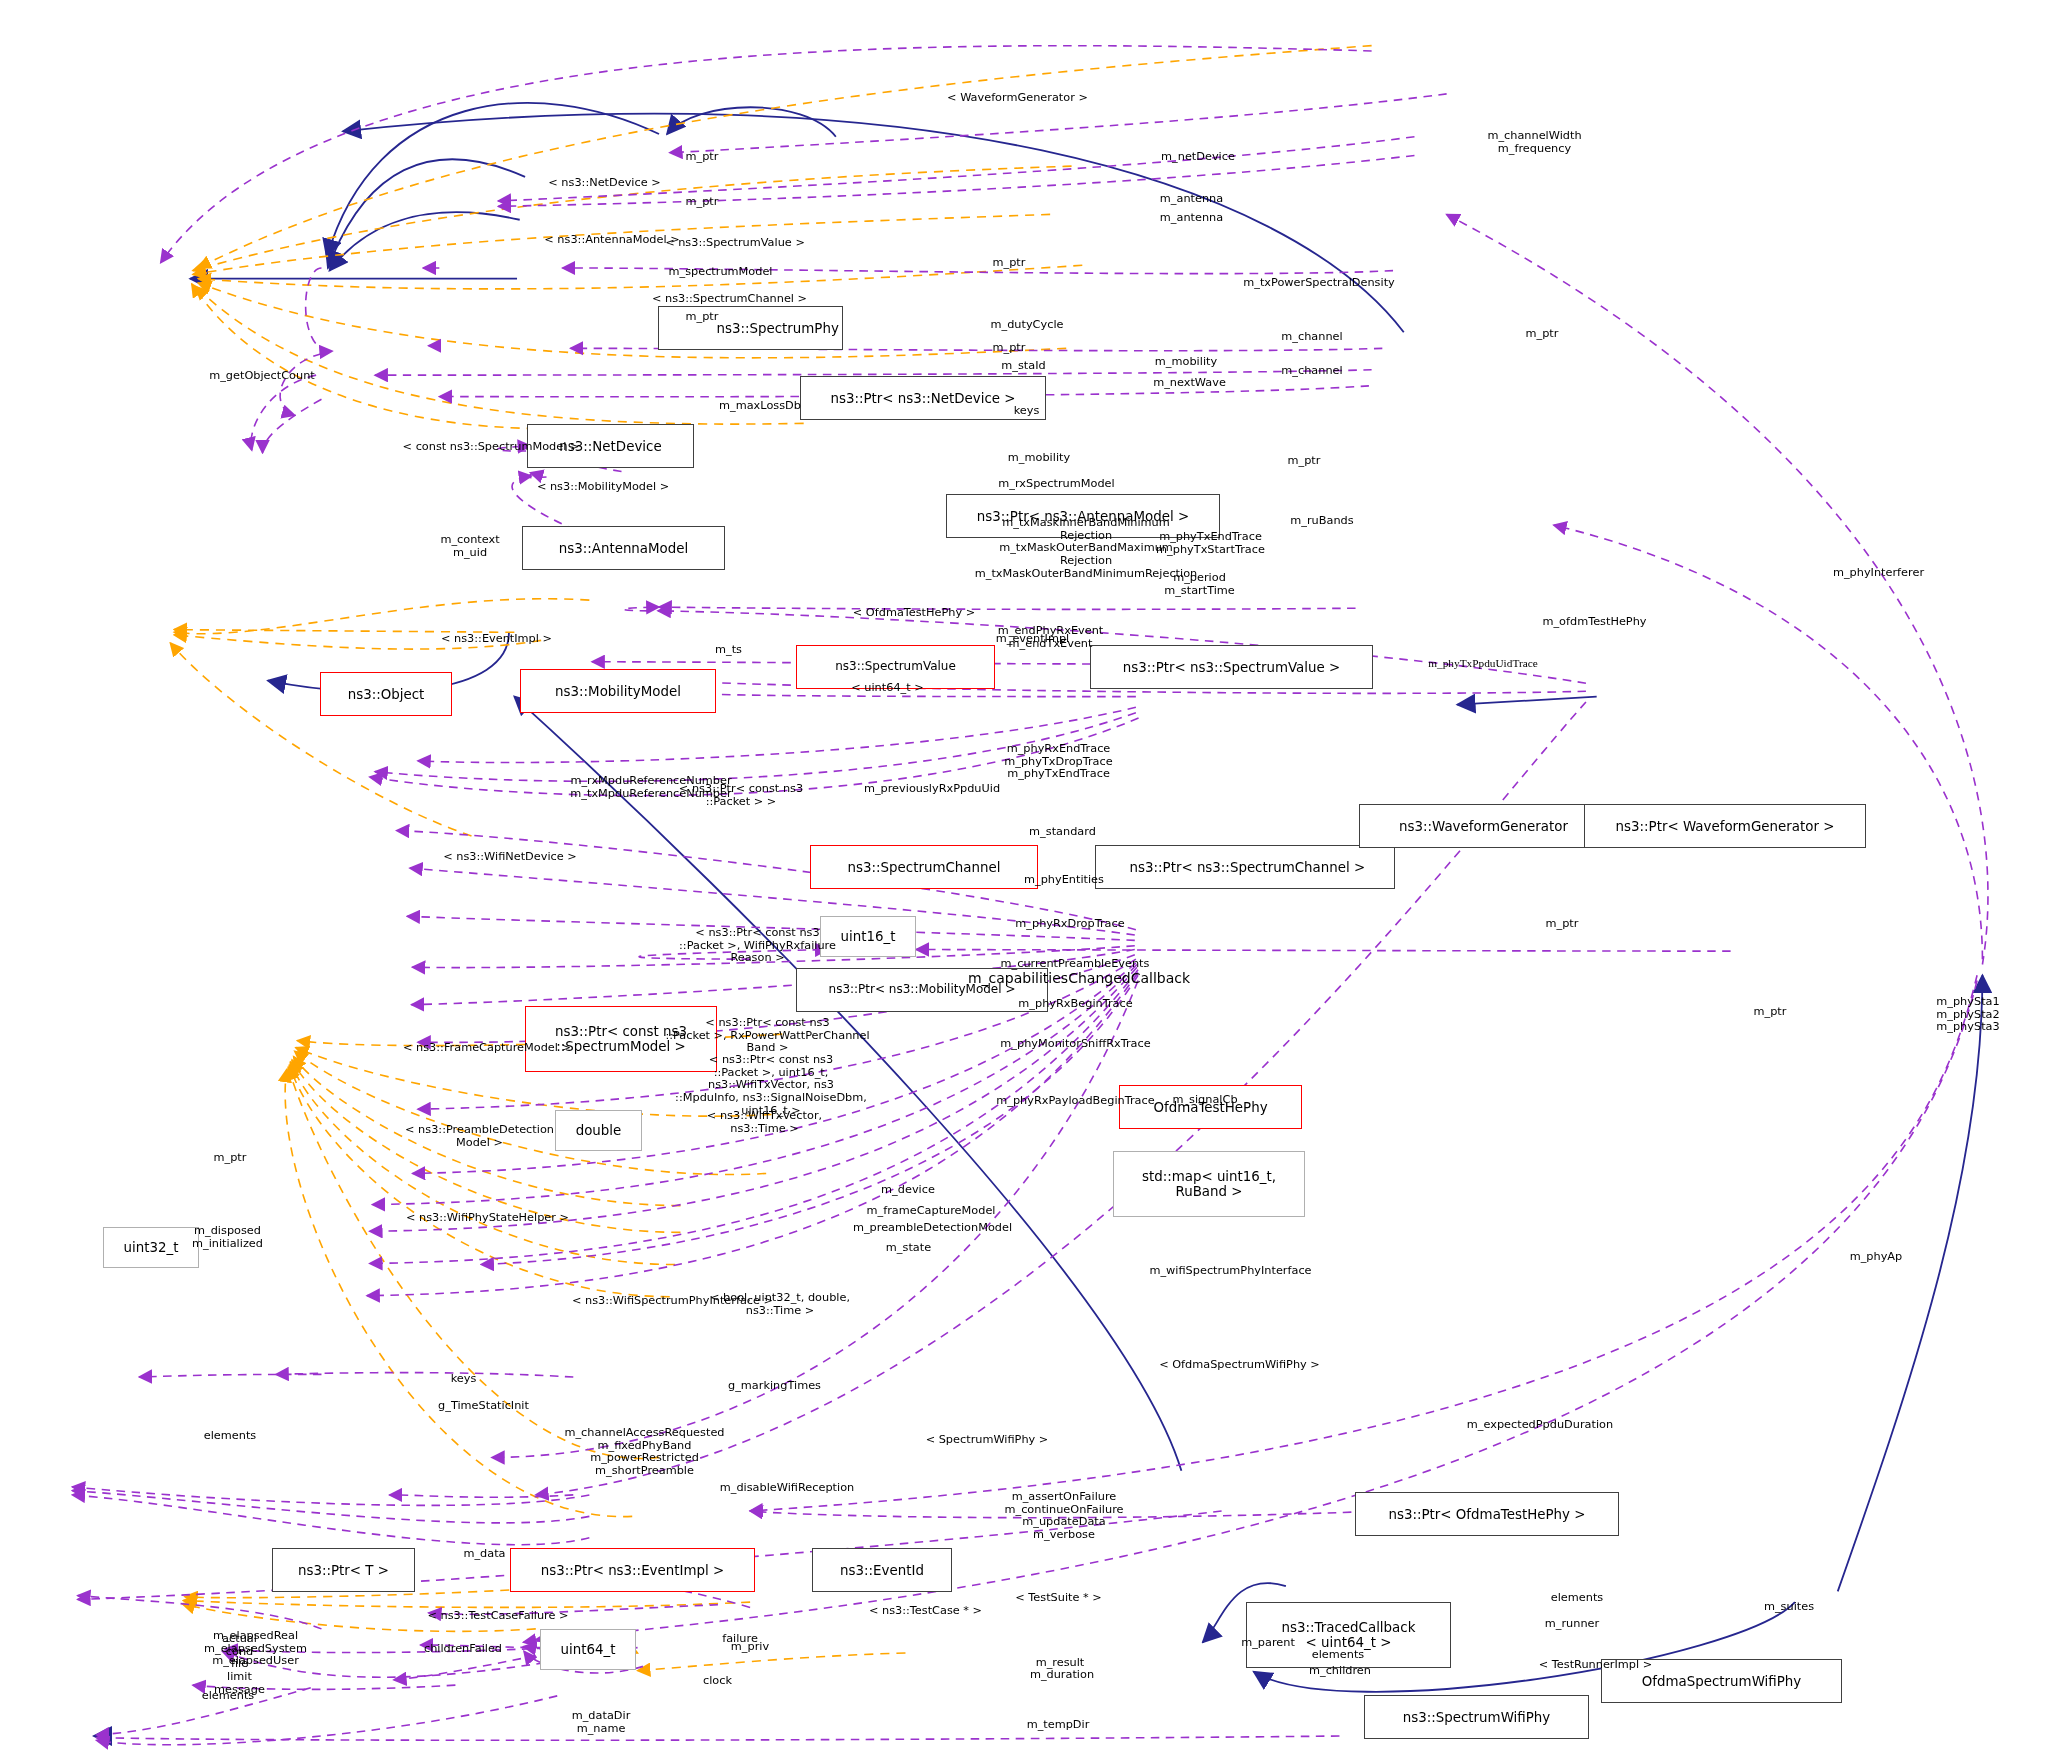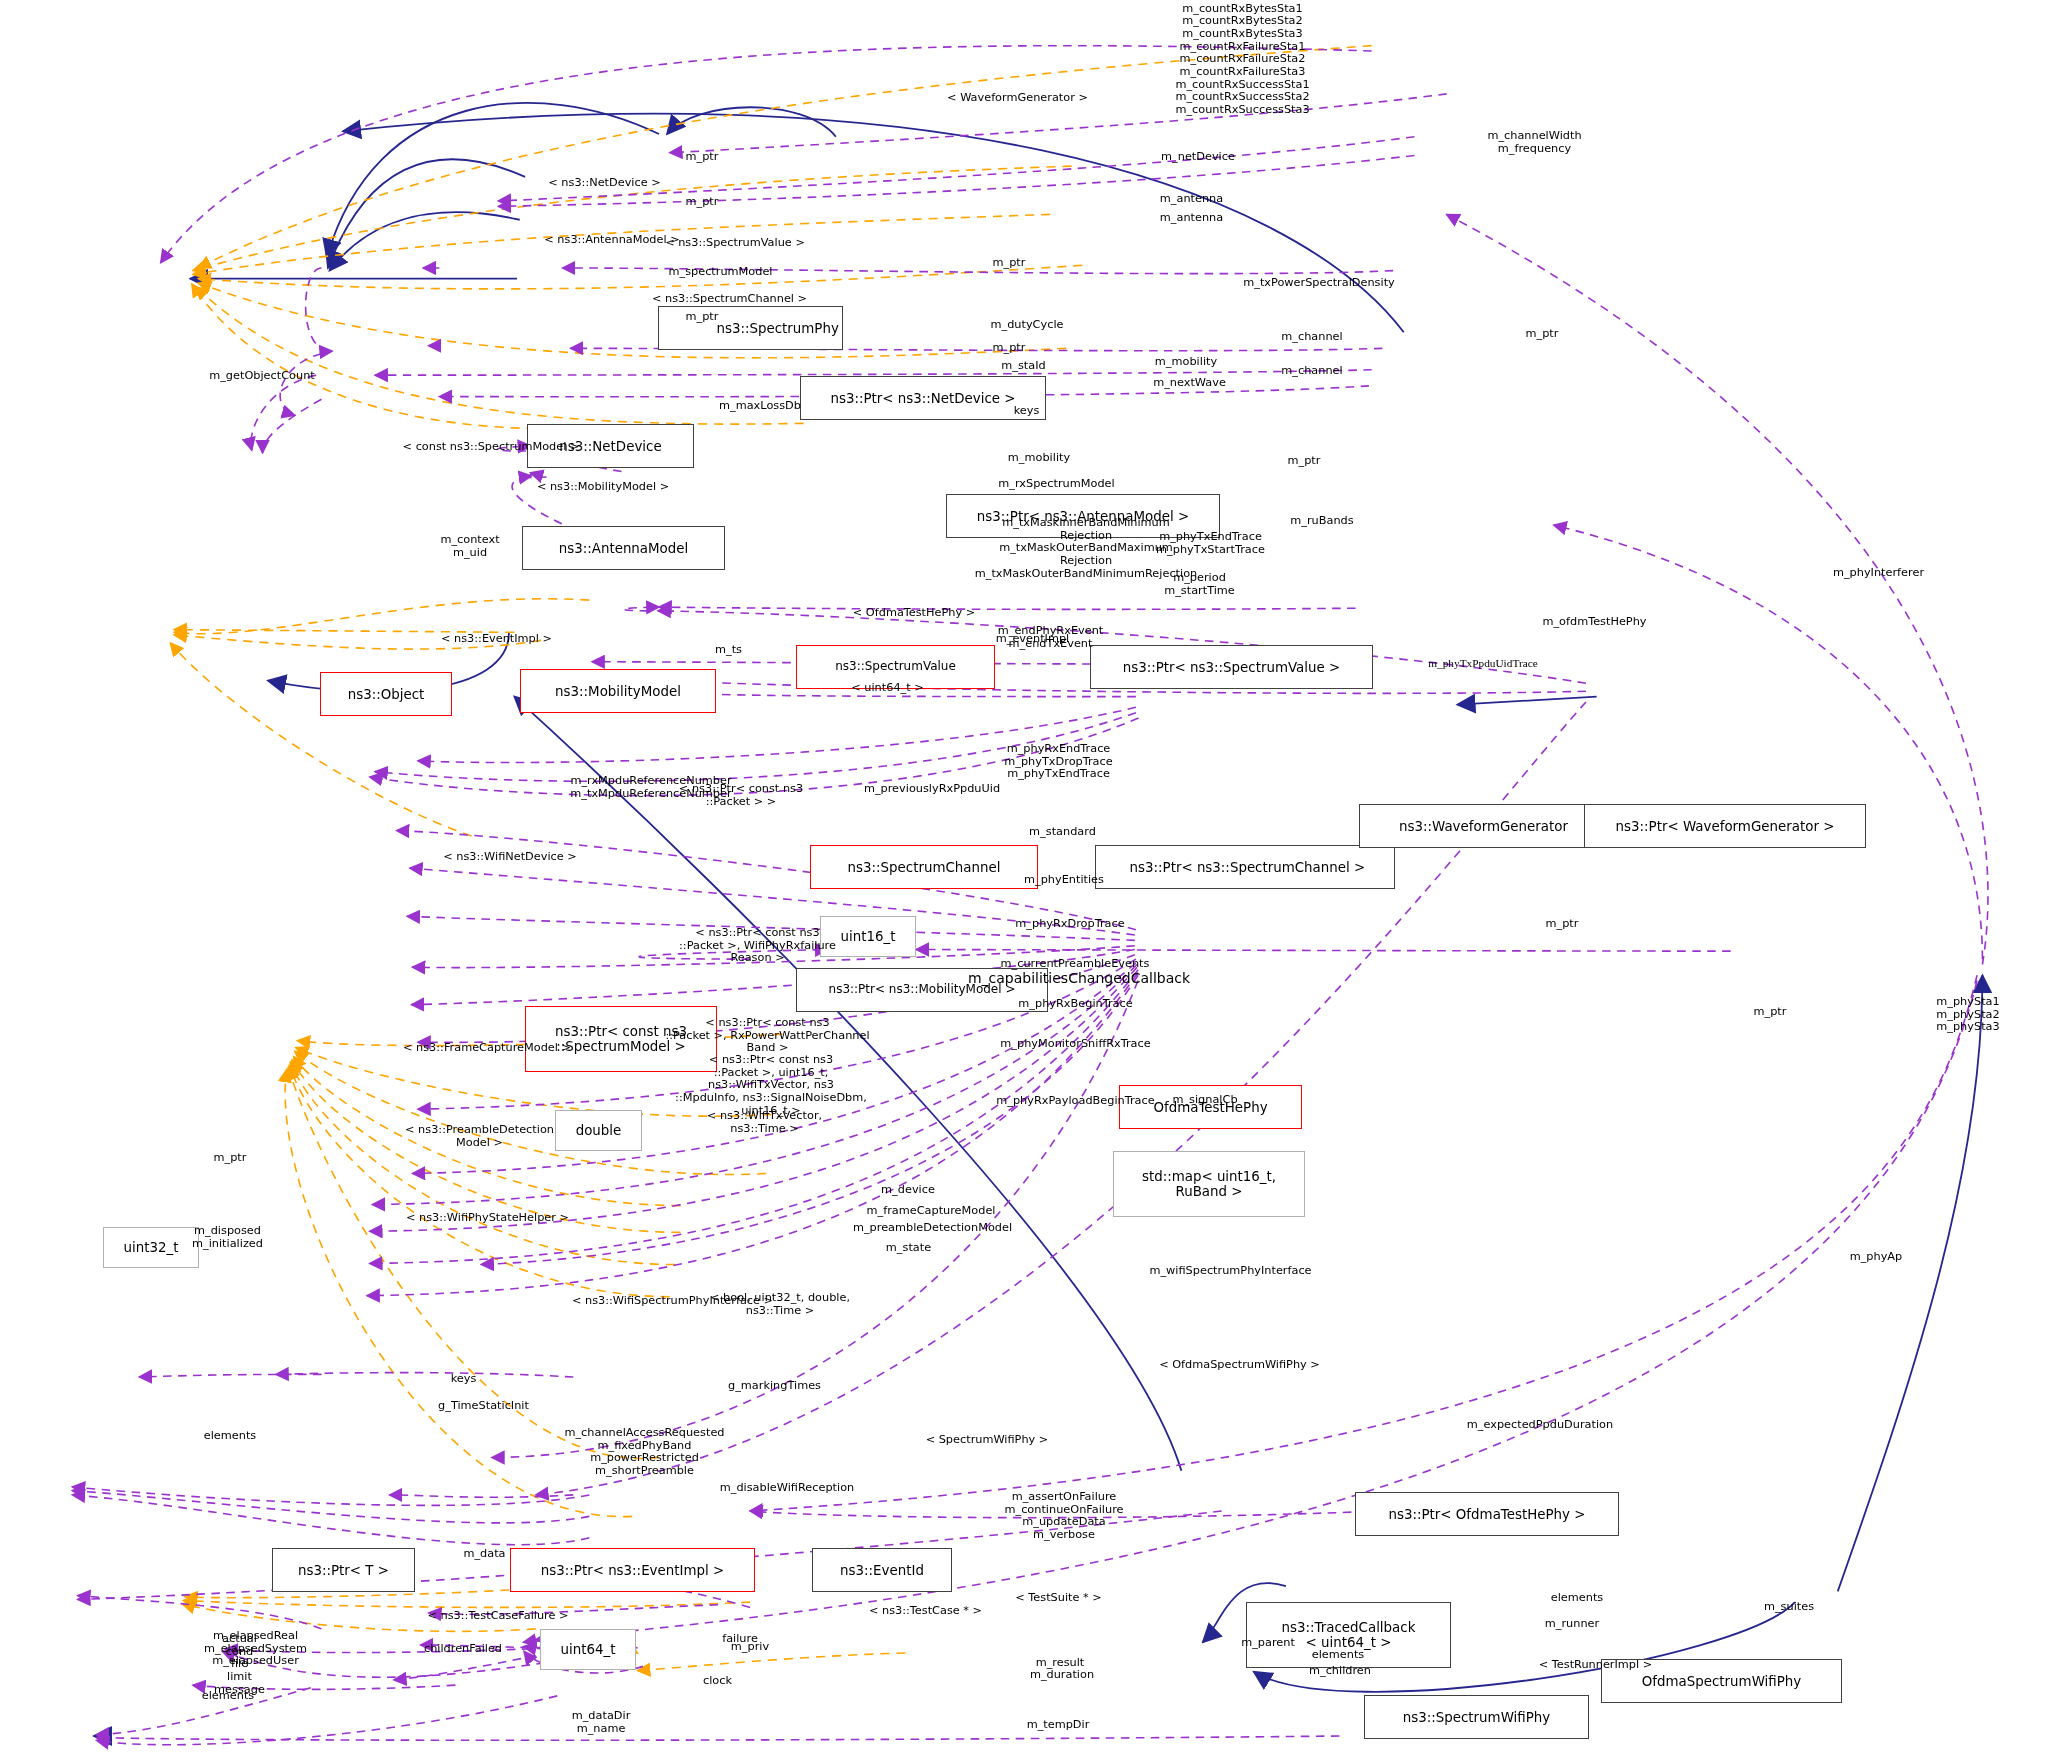--- a/index.html
+++ b/index.html
@@ -176,29 +176,20 @@
     <div class="node n-dark" style="left: 272px; top: 1548px; width: 143px; height: 44px; font-size: 13.4px;"><span>ns3::Ptr&lt; T &gt;</span></div>
     <div class="node n-red" style="left: 510px; top: 1548px; width: 245px; height: 44px; font-size: 13.4px;"><span>ns3::Ptr&lt; ns3::EventImpl &gt;</span></div>
     <div class="node n-dark" style="left: 812px; top: 1548px; width: 140px; height: 44px; font-size: 13.4px;"><span>ns3::EventId</span></div>
     <div class="node n-grey" style="left: 540px; top: 1629px; width: 96px; height: 41px; font-size: 13.4px;"><span>uint64_t</span></div>
     <div class="node n-dark" style="left: 1355px; top: 1492px; width: 264px; height: 44px; font-size: 13.4px;"><span>ns3::Ptr&lt; OfdmaTestHePhy &gt;</span></div>
     <div class="node n-dark" style="left: 1246px; top: 1602px; width: 205px; height: 66px; font-size: 13.4px;"><span>ns3::TracedCallback
 &lt; uint64_t &gt;</span></div>
     <div class="node n-dark" style="left: 1364px; top: 1695px; width: 225px; height: 44px; font-size: 13.4px;"><span>ns3::SpectrumWifiPhy</span></div>
     <div class="node n-dark" style="left: 1601px; top: 1659px; width: 241px; height: 44px; font-size: 13.4px;"><span>OfdmaSpectrumWifiPhy</span></div>
     <div class="node n-grey" style="left: 103px; top: 1227px; width: 96px; height: 41px; font-size: 13.4px;"><span>uint32_t</span></div>
-    <div class="lbl" style="left: 1110px; top: 2.7px; width: 265px; font-size: 11.3px;">m_countRxBytesSta1
-m_countRxBytesSta2
-m_countRxBytesSta3
-m_countRxFailureSta1
-m_countRxFailureSta2
-m_countRxFailureSta3
-m_countRxSuccessSta1
-m_countRxSuccessSta2
-m_countRxSuccessSta3</div>
     <div class="lbl" style="left: 885px; top: 92px; width: 265px; font-size: 11.3px;">&lt; WaveformGenerator &gt;</div>
     <div class="lbl" style="left: 1435px; top: 130px; width: 199px; font-size: 11.3px;">m_channelWidth
 m_frequency</div>
     <div class="lbl" style="left: 649px; top: 151px; width: 106px; font-size: 11.3px;">m_ptr</div>
     <div class="lbl" style="left: 1112px; top: 151px; width: 172px; font-size: 11.3px;">m_netDevice</div>
     <div class="lbl" style="left: 492px; top: 177px; width: 225px; font-size: 11.3px;">&lt; ns3::NetDevice &gt;</div>
     <div class="lbl" style="left: 649px; top: 196px; width: 106px; font-size: 11.3px;">m_ptr</div>
     <div class="lbl" style="left: 1112px; top: 193px; width: 159px; font-size: 11.3px;">m_antenna</div>
     <div class="lbl" style="left: 486px; top: 234px; width: 252px; font-size: 11.3px;">&lt; ns3::AntennaModel &gt;</div>
     <div class="lbl" style="left: 1112px; top: 212px; width: 159px; font-size: 11.3px;">m_antenna</div>

